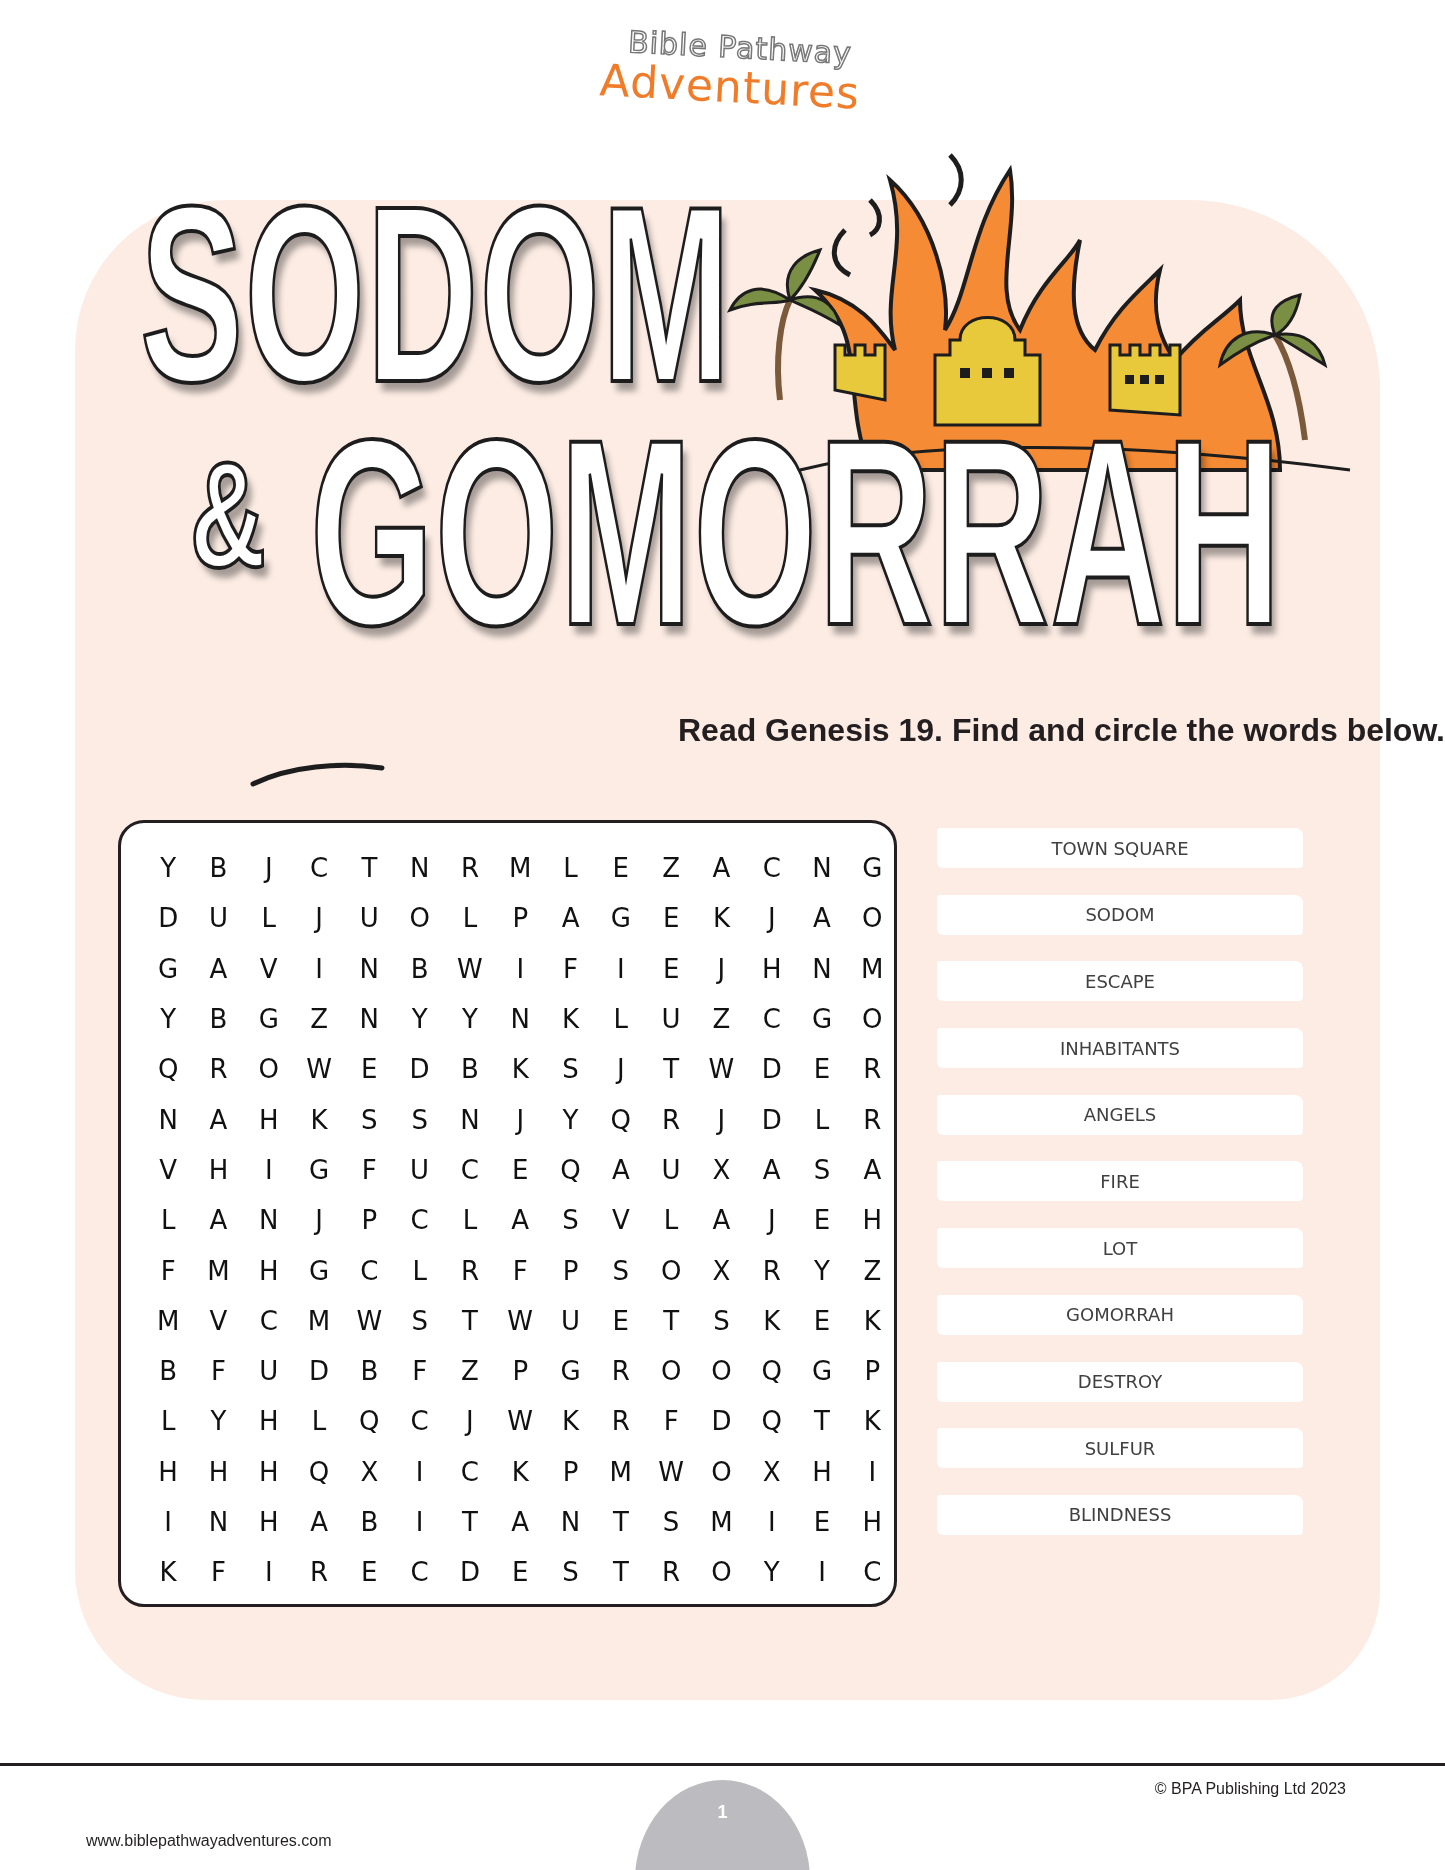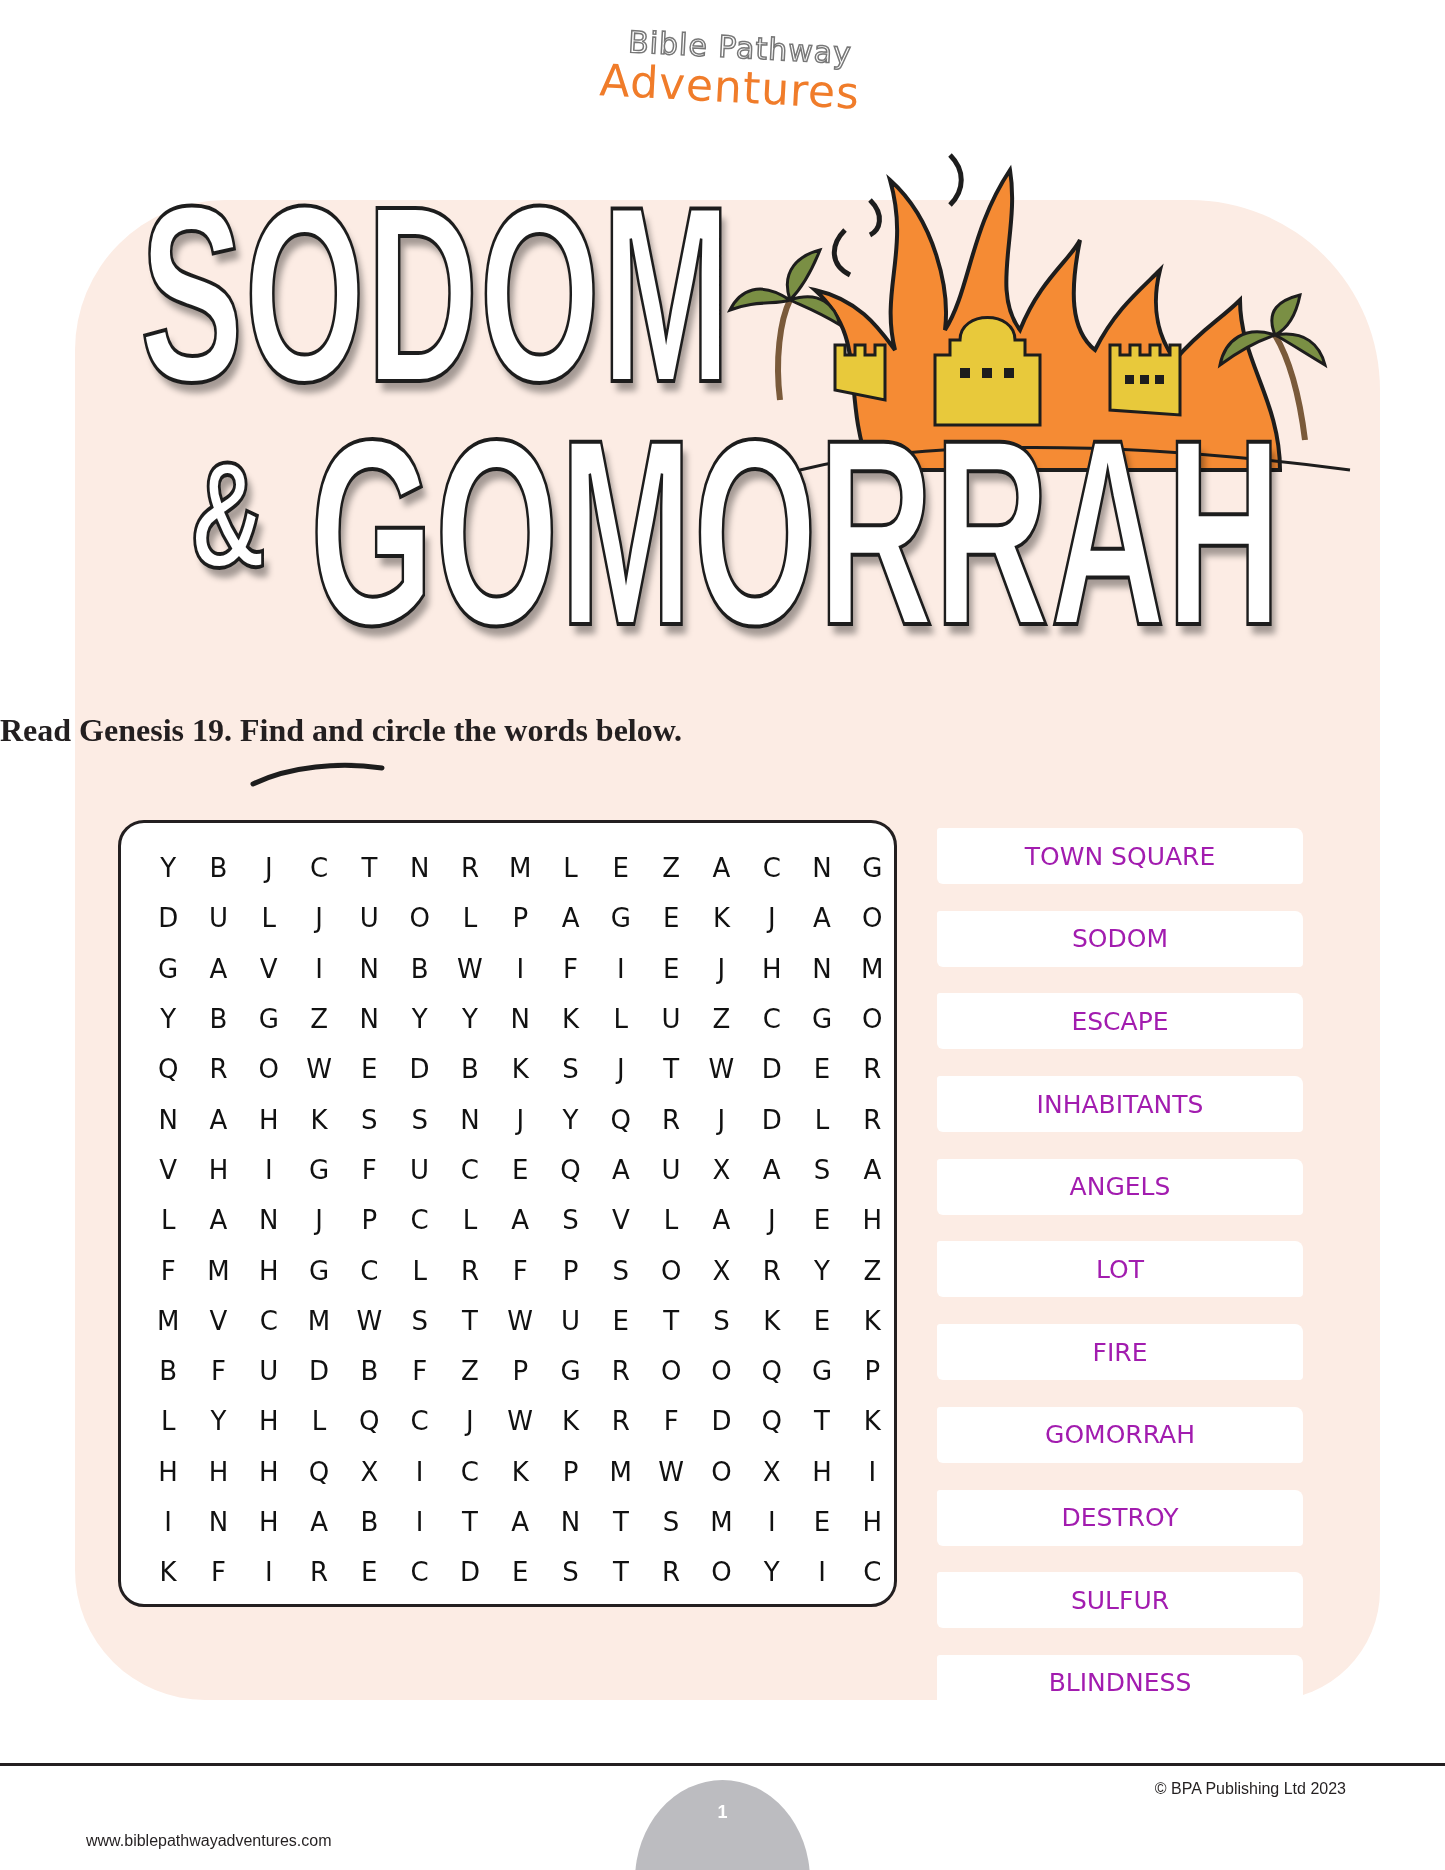--- a/index.html
+++ b/index.html
@@ -6,27 +6,27 @@
   body { width:1445px; height:1870px; background:#ffffff; position:relative; overflow:hidden; font-family:"DejaVu Sans", sans-serif; }
   .logo { position:absolute; left:590px; top:30px; width:280px; height:110px; text-align:center; }
   .logo .l1 { font-family:"DejaVu Sans", sans-serif; font-size:30px; color:#ffffff; -webkit-text-stroke:1.5px #777; letter-spacing:1px; transform:rotate(3deg); display:block; margin-left:20px; }
   .logo .l2 { font-family:"DejaVu Sans", sans-serif; font-size:44px; color:#f07c2a; font-weight:normal; display:block; margin-top:-4px; transform:rotate(3deg); letter-spacing:1px; }
   .panel { position:absolute; left:75px; top:200px; width:1305px; height:1500px; background:#fcece4; border-radius:150px 190px 110px 130px; }
   .art { position:absolute; left:720px; top:140px; width:640px; height:390px; }
   .title { position:absolute; font-family:"Liberation Sans", sans-serif; font-weight:bold; color:#ffffff; -webkit-text-stroke:4px #1d1d1d; text-shadow:8px 10px 8px rgba(0,0,0,0.35); line-height:1; transform-origin:left top; }
   .t1 { left:140px; top:170px; font-size:250px; transform:scaleX(0.62); letter-spacing:2px; }
   .t-amp { left:190px; top:440px; font-size:150px; transform:scaleX(0.7); }
   .t2 { left:310px; top:400px; font-size:265px; transform:scaleX(0.6); letter-spacing:2px; }
-  .instr { position:absolute; left:0; width:1445px; top:712px; text-align:left; font-family:Liberation Serif, serif; font-weight:bold; font-size:32px; color:#231f20; }
+  .instr { position:absolute; left:0; width:1445px; top:712px; text-align:right; font-family:Liberation Sans, sans-serif; font-weight:bold; font-size:32px; color:#231f20; }
   .swoosh { position:absolute; left:250px; top:758px; width:135px; height:30px; }
   .grid-box { position:absolute; left:118px; top:820px; width:779px; height:787px; background:#fff; border:3px solid #231f20; border-radius:26px; box-sizing:border-box; }
   .grid { position:absolute; left:22px; top:20px; display:grid; grid-template-columns:repeat(15, 50.3px); grid-auto-rows:50.3px; }
   .cell { display:flex; align-items:center; justify-content:center; font-family:"DejaVu Sans", sans-serif; font-size:26px; color:#111; }
   .words { position:absolute; left:937px; top:828px; width:366px; }
-  .word { height:56px; margin-bottom:26.7px; background:#fff; border-radius:3px 8px 4px 6px; display:flex; align-items:center; justify-content:center; font-family:"DejaVu Sans", sans-serif; font-size:25px; color:#a21caf; }
+  .word { height:40px; margin-bottom:26.7px; background:#fff; border-radius:3px 8px 4px 6px; display:flex; align-items:center; justify-content:center; font-family:"DejaVu Sans", sans-serif; font-size:18px; color:#404040; }
   .footer-line { position:absolute; left:0; top:1763px; width:1445px; height:3px; background:#231f20; }
   .footer-left { position:absolute; left:86px; top:1832px; font-family:"Liberation Sans", sans-serif; font-size:16px; color:#231f20; }
   .footer-right { position:absolute; right:99px; top:1780px; font-family:"Liberation Sans", sans-serif; font-size:16px; color:#231f20; }
   .page-oval { position:absolute; left:635px; top:1780px; width:175px; height:200px; background:#bcbcc0; border-radius:50%; }
   .page-num { position:absolute; left:0; width:175px; top:22px; text-align:center; font-family:"Liberation Sans", sans-serif; font-weight:bold; font-size:18px; color:#fff; }
 </style>
 </head>
 <body>
 
 <div class="logo">
@@ -301,22 +301,22 @@
       <div class="cell">C</div>
     </div>
 </div>
 
 <div class="words" id="words">
     <div class="word">TOWN SQUARE</div>
     <div class="word">SODOM</div>
     <div class="word">ESCAPE</div>
     <div class="word">INHABITANTS</div>
     <div class="word">ANGELS</div>
+    <div class="word">FIRE</div>
     <div class="word">LOT</div>
-    <div class="word">FIRE</div>
     <div class="word">GOMORRAH</div>
     <div class="word">DESTROY</div>
     <div class="word">SULFUR</div>
     <div class="word">BLINDNESS</div>
   </div>
 
 <div class="footer-line"></div>
 <div class="footer-left">www.biblepathwayadventures.com</div>
 <div class="footer-right">© BPA Publishing Ltd 2023</div>
 <div class="page-oval">

